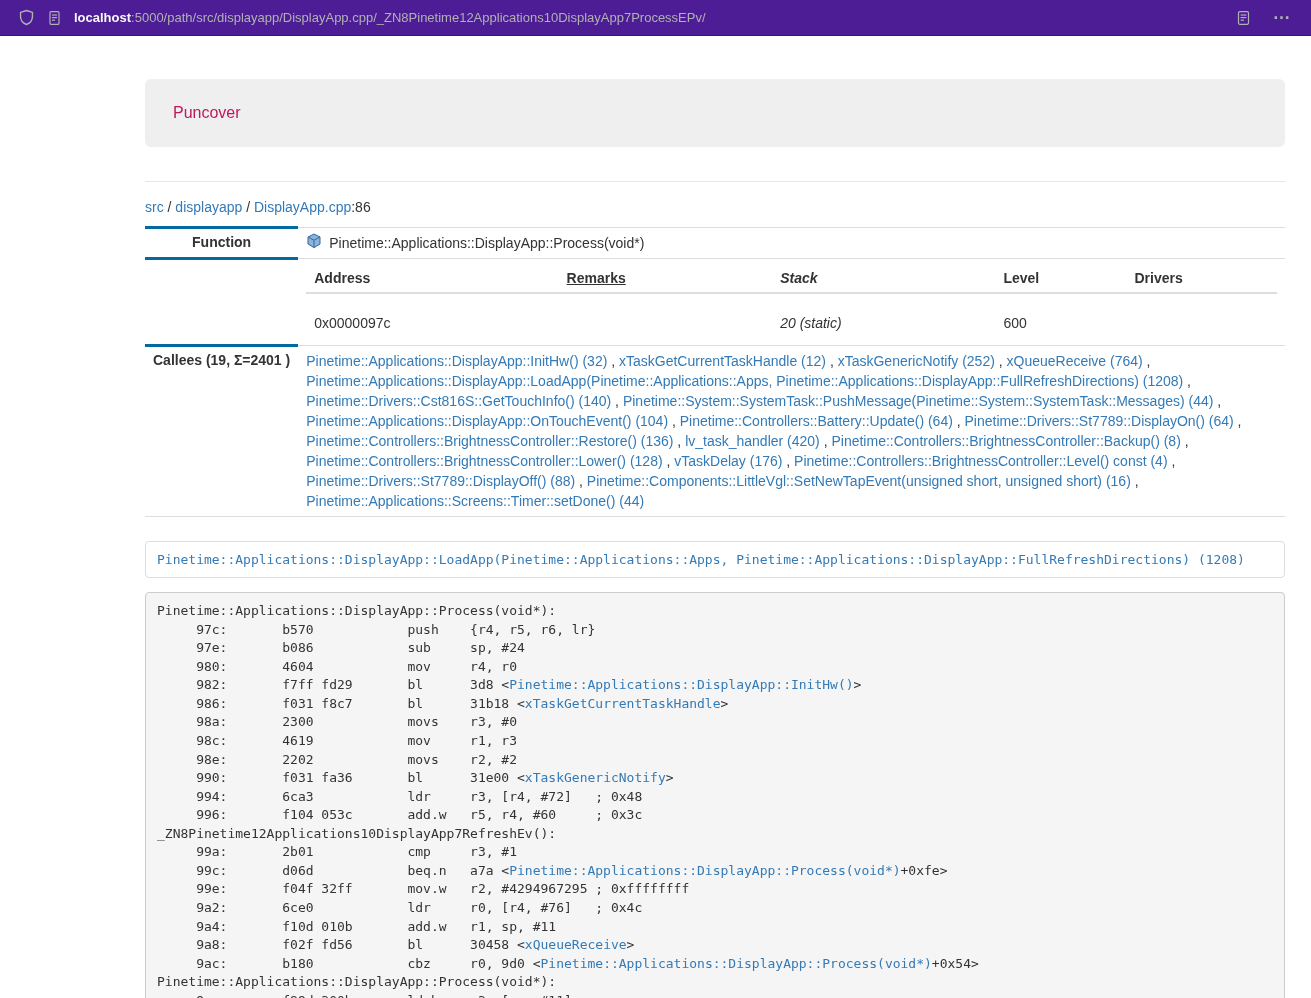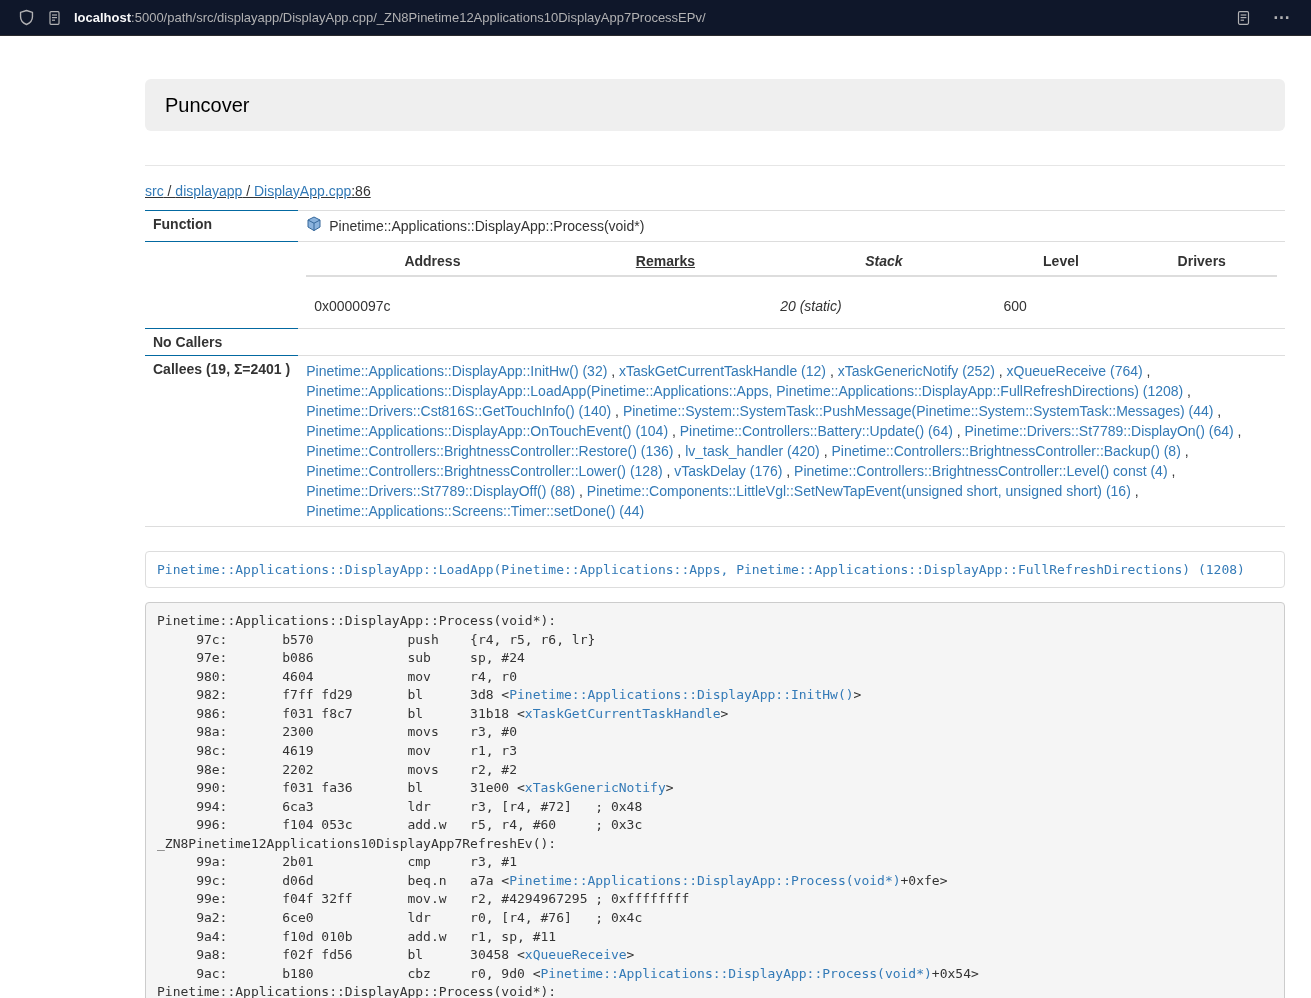--- a/index.html
+++ b/index.html
@@ -5,57 +5,57 @@
   * { box-sizing: border-box; }
   html, body { margin: 0; padding: 0; }
   body {
     width: 1311px; height: 998px; overflow: hidden;
     background: #ffffff; color: #333;
     font-family: "Liberation Sans", sans-serif; font-size: 14px;
   }
 
   
   .topbar {
-    height: 36px; background: #0f172a; border-bottom: 1px solid #2a2a2e;
+    height: 36px; background: #4c1d95; border-bottom: 1px solid #2a2a2e;
     display: flex; align-items: center; padding: 0 12px;
   }
   .tb-icon {
     display: inline-flex; align-items: center; justify-content: center;
     width: 28px; height: 26px; border-radius: 3px; cursor: pointer; flex: 0 0 auto;
   }
   .urlbar {
     flex: 1; min-width: 0; font-size: 13px; color: #b1b1b3;
     white-space: nowrap; overflow: hidden; margin: 0 10px 0 6px; cursor: text;
   }
   .urlbar .host { color: #f9f9fa; font-weight: 700; }
   .dots {
     color: #b1b1b3; font-size: 17px; font-weight: 700; letter-spacing: 1px;
     line-height: 1; padding: 0 8px; margin-left: 8px; cursor: pointer;
   }
 
   
   .container { width: 1140px; margin-left: 145px; }
   .jumbotron { margin-top: 43px; background: #efefef; border-radius: 6px; padding: 13px 20px; }
-  .jumbotron h1 { margin: 0; font-size: 20px; font-weight: 400; color: #000000; line-height: 26px; }
+  .jumbotron h1 { margin: 8px; font-size: 16px; font-weight: 400; color: #be185d; line-height: 26px; }
   hr.divider { border: 0; border-top: 1px solid #e6e6e6; margin: 34px 0 16px; }
 
   a { color: #337ab7; text-decoration: none; cursor: pointer; }
 
-  .breadcrumb { line-height: 18px; text-decoration: underline; }
+  .breadcrumb { line-height: 18px; }
   .crumb-sep, .crumb-suffix { color: #333; }
 
   table.info { width: 100%; border-collapse: collapse; margin-top: 10px; border-bottom: 1px solid #ddd; }
   table.info > tbody > tr > th {
-    white-space: nowrap; width: 152px; text-align: left; vertical-align: top;
-    padding: 5px 8px; font-weight: 700; border-top: 1px solid #0369a1;
+    white-space: nowrap; width: 152px; text-align: center; vertical-align: top;
+    padding: 5px 8px; font-weight: 700; border-top: 3px solid #0369a1;
   }
   table.info > tbody > tr > td { vertical-align: top; padding: 5px 8px; border-top: 1px solid #ddd; }
 
   table.nested { width: 100%; border-collapse: collapse; }
-  table.nested th { text-align: center; font-weight: 700; padding: 6px 8px; border-bottom: 2px solid #ddd; }
+  table.nested th { text-align: left; font-weight: 700; padding: 6px 8px; border-bottom: 2px solid #ddd; }
   table.nested td { padding: 21px 8px 9px; }
   table.nested th:nth-child(1), table.nested td:nth-child(1) { width: 26%; }
   table.nested th:nth-child(2), table.nested td:nth-child(2) { width: 22%; text-decoration: underline; }
   table.nested th:nth-child(3), table.nested td:nth-child(3) { width: 23%; font-style: italic; }
   table.nested th:nth-child(4), table.nested td:nth-child(4) { width: 13.5%; }
 
   .fn-cell { display: flex; align-items: center; gap: 7px; line-height: 18px; }
   .callees { line-height: 20px; }
 
   .panel {
@@ -145,24 +145,20 @@
                   <td></td>
                   <td>20 (static)</td>
                   <td>600</td>
                   <td></td>
                 </tr>
             </tbody>
           </table>
         </td>
       </tr>
       <tr>
-        <th>No Callers</th>
-        <td></td>
-      </tr>
-      <tr>
         <th>Callees (19, Σ=2401 )</th>
         <td class="callees"><a href="#">Pinetime::Applications::DisplayApp::InitHw() (32)</a><span> , </span><a href="#">xTaskGetCurrentTaskHandle (12)</a><span> , </span><a href="#">xTaskGenericNotify (252)</a><span> , </span><a href="#">xQueueReceive (764)</a><span> , </span><a href="#">Pinetime::Applications::DisplayApp::LoadApp(Pinetime::Applications::Apps, Pinetime::Applications::DisplayApp::FullRefreshDirections) (1208)</a><span> , </span><a href="#">Pinetime::Drivers::Cst816S::GetTouchInfo() (140)</a><span> , </span><a href="#">Pinetime::System::SystemTask::PushMessage(Pinetime::System::SystemTask::Messages) (44)</a><span> , </span><a href="#">Pinetime::Applications::DisplayApp::OnTouchEvent() (104)</a><span> , </span><a href="#">Pinetime::Controllers::Battery::Update() (64)</a><span> , </span><a href="#">Pinetime::Drivers::St7789::DisplayOn() (64)</a><span> , </span><a href="#">Pinetime::Controllers::BrightnessController::Restore() (136)</a><span> , </span><a href="#">lv_task_handler (420)</a><span> , </span><a href="#">Pinetime::Controllers::BrightnessController::Backup() (8)</a><span> , </span><a href="#">Pinetime::Controllers::BrightnessController::Lower() (128)</a><span> , </span><a href="#">vTaskDelay (176)</a><span> , </span><a href="#">Pinetime::Controllers::BrightnessController::Level() const (4)</a><span> , </span><a href="#">Pinetime::Drivers::St7789::DisplayOff() (88)</a><span> , </span><a href="#">Pinetime::Components::LittleVgl::SetNewTapEvent(unsigned short, unsigned short) (16)</a><span> , </span><a href="#">Pinetime::Applications::Screens::Timer::setDone() (44)</a></td>
       </tr>
     </tbody>
   </table>
 
   <div class="panel">
     <a href="#">Pinetime::Applications::DisplayApp::LoadApp(Pinetime::Applications::Apps, Pinetime::Applications::DisplayApp::FullRefreshDirections) (1208)</a>
   </div>
 

